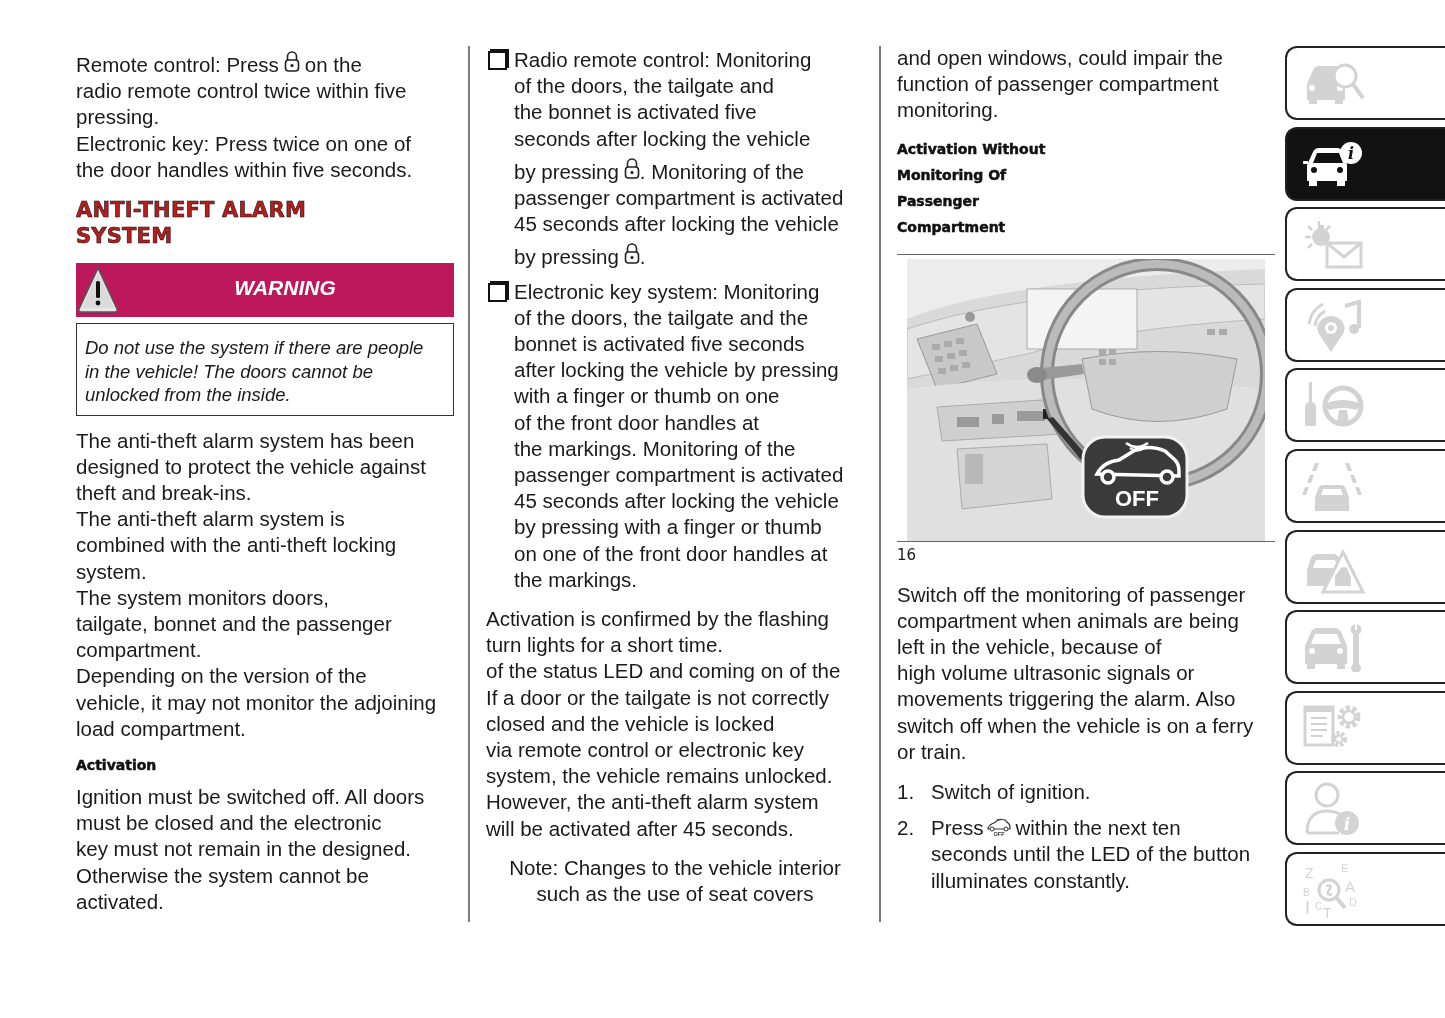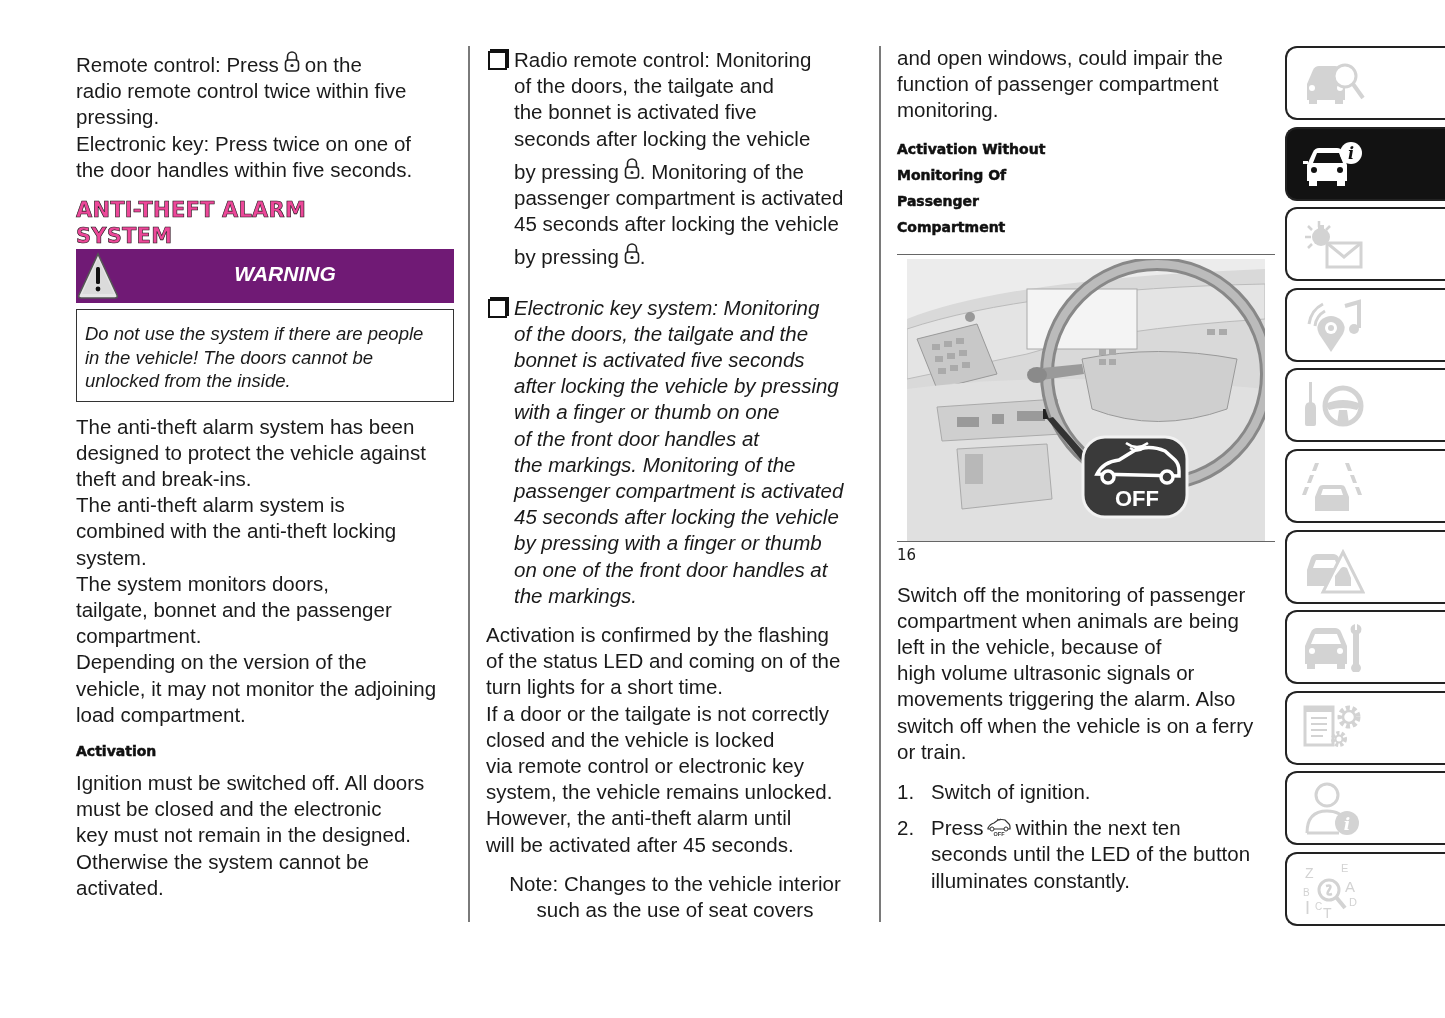--- a/index.html
+++ b/index.html
@@ -6,25 +6,25 @@
   body { width:1445px; height:1018px; position:relative; overflow:hidden;
          font-family:"Liberation Sans", sans-serif; color:#1a1a1a; }
   .col { position:absolute; top:46px; }
   .col1 { left:76px; width:378px; }
   .col2 { left:486px; width:378px; }
   .col3 { left:897px; width:378px; }
   .divider { position:absolute; top:46px; width:2px; height:876px; background:#7a7a7a; }
   p, .line { margin:0; font-size:20.5px; line-height:26.2px; }
   .line { white-space:nowrap; }
   .h2 { font-family:"DejaVu Sans", sans-serif; font-weight:bold; font-size:21px; line-height:26px;
-        letter-spacing:0.2px; margin:0; -webkit-text-stroke:0.6px #111; color:#ec4899; }
+        letter-spacing:0.2px; margin:0; -webkit-text-stroke:0.6px #111; color:#b91c1c; }
   .h3 { font-family:"DejaVu Sans", sans-serif; font-weight:bold; font-size:14px; line-height:26px;
         margin:0; -webkit-text-stroke:0.5px #111; color:#111; }
   .lock { display:inline-block; width:18px; height:24px; vertical-align:-2px; margin:0 4px; }
-  .warn-bar { position:relative; height:54px; background:#701a75; }
+  .warn-bar { position:relative; height:54px; background:#be185d; margin-top:14px; }
   .warn-bar .tri { position:absolute; left:0; top:2px; width:44px; height:50px; }
   .warn-bar .lbl { position:absolute; left:0; right:0; top:13px; text-align:center; color:#fff;
                    font-weight:bold; font-style:italic; font-size:21px; padding-left:40px; }
   .warn-box { border:1.5px solid #333; margin-top:6px; padding:12px 8px 8px 8px; }
   .warn-box .line { font-style:italic; font-size:18.5px; line-height:23.5px; }
   .bullet { position:relative; padding-left:28px; }
   .bullet .sq { position:absolute; left:2px; top:4px; width:15px; height:15px;
                 border:2.5px solid #111; box-shadow:2px -2px 0 0 #111; background:#fff; }
   .figure { position:relative; margin-top:14px; border-top:1.5px solid #666; border-bottom:1.5px solid #666;
             height:288px; padding:4px 10px 0 10px; box-sizing:border-box; }
@@ -125,45 +125,45 @@
     <div class="line">45 seconds after locking the vehicle</div>
     <div class="line" style="margin-top:5px;">
       <span>by pressing</span><svg class="lock" viewBox="0 0 18 24">
           <path d="M4.5 10 V6.5 a4.5 4.5 0 0 1 9 0 V10" fill="none" stroke="#222" stroke-width="1.6"></path>
           <rect x="2.5" y="10" width="13" height="11" rx="3" fill="none" stroke="#222" stroke-width="1.6"></rect>
           <circle cx="9" cy="15.5" r="1.6" fill="#222"></circle>
         </svg><span style="margin-left:-5px;">.</span>
     </div>
   </div>
 
-  <div class="bullet" style="margin-top:24px;font-style:italic;">
+  <div class="bullet" style="margin-top:8px;">
     <span class="sq"></span>
     <div class="line">Electronic key system: Monitoring</div>
     <div class="line">of the doors, the tailgate and the</div>
     <div class="line">bonnet is activated five seconds</div>
     <div class="line">after locking the vehicle by pressing</div>
     <div class="line">with a finger or thumb on one</div>
     <div class="line">of the front door handles at</div>
     <div class="line">the markings. Monitoring of the</div>
     <div class="line">passenger compartment is activated</div>
     <div class="line">45 seconds after locking the vehicle</div>
     <div class="line">by pressing with a finger or thumb</div>
     <div class="line">on one of the front door handles at</div>
     <div class="line">the markings.</div>
   </div>
 
   <div style="margin-top:13px;">
     <div class="line">Activation is confirmed by the flashing</div>
+    <div class="line">turn lights for a short time.</div>
     <div class="line">of the status LED and coming on of the</div>
-    <div class="line">turn lights for a short time.</div>
     <div class="line">If a door or the tailgate is not correctly</div>
     <div class="line">closed and the vehicle is locked</div>
     <div class="line">via remote control or electronic key</div>
     <div class="line">system, the vehicle remains unlocked.</div>
-    <div class="line">However, the anti-theft alarm until</div>
+    <div class="line">However, the anti-theft alarm system</div>
     <div class="line">will be activated after 45 seconds.</div>
   </div>
 
   <div style="margin-top:13px;text-align:center;">
     <div class="line"><span>Note:</span><span> Changes to the vehicle interior</span></div>
     <div class="line">such as the use of seat covers</div>
   </div>
 </div>
 
 <div class="col col3">

